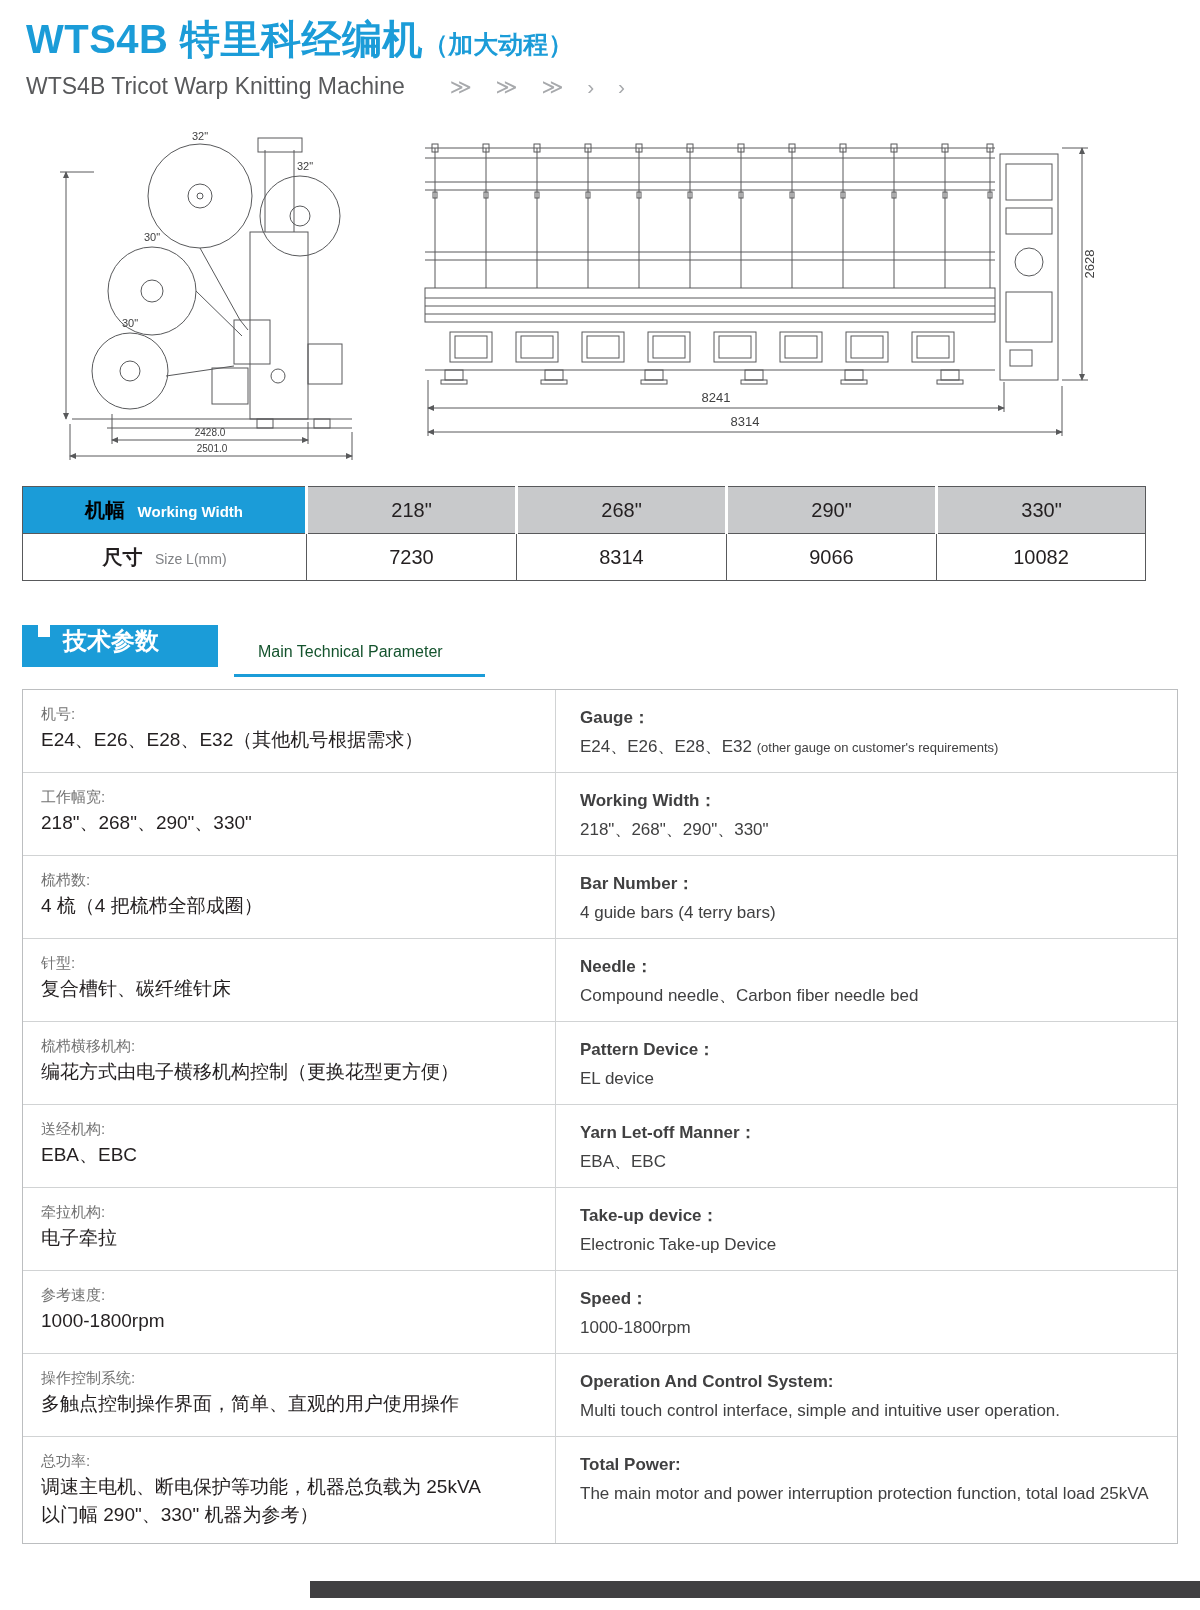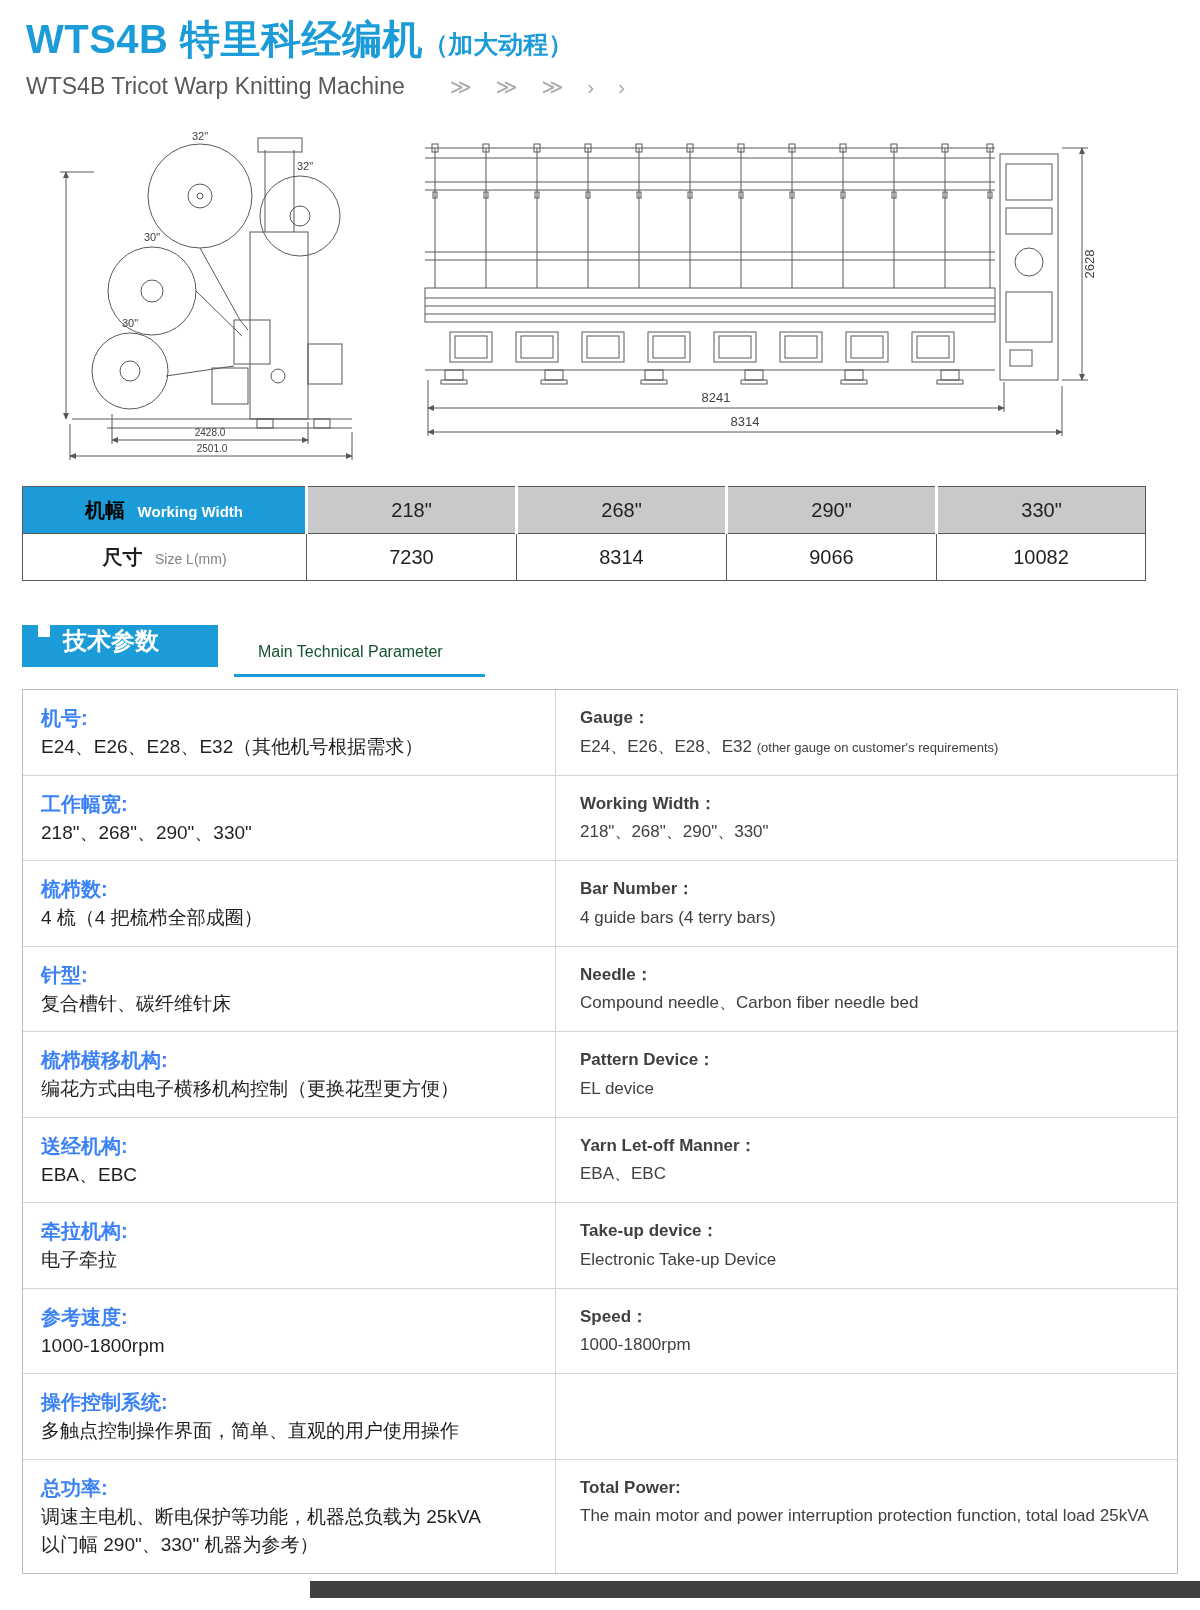--- a/index.html
+++ b/index.html
@@ -38,21 +38,21 @@
   .badge{background:#1b9cd8;color:#fff;width:196px;height:42px;display:flex;align-items:flex-start;gap:13px;padding-left:16px;font-size:24px;font-weight:bold;box-sizing:border-box;}
   .badge-sq{width:12px;height:12px;background:#fff;display:inline-block;flex:0 0 auto;}
   .sec-title{color:#14532d;font-size:16px;margin-left:16px;margin-bottom:-10px;padding:0 42px 13px 24px;border-bottom:3px solid #1b9cd8;}
 
   
   .param-table{margin:22px 0 0 22px;width:1156px;border:1px solid #bcbec0;box-sizing:border-box;}
   .p-row{display:flex;border-bottom:1px solid #d1d3d4;}
   .p-row:last-child{border-bottom:none;}
   .p-left{width:533px;box-sizing:border-box;padding:13px 20px 13px 18px;border-right:1px solid #d1d3d4;}
   .p-right{flex:1;box-sizing:border-box;padding:15px 20px 13px 24px;}
-  .p-cn-label{font-size:20px;font-weight:bold;color:#3b82f6;line-height:1.5;}
+  .p-cn-label{font-size:15px;font-weight:normal;color:#737373;line-height:1.5;}
   .p-cn-value{font-size:19px;color:#231f20;line-height:1.5;}
   .p-en-label{font-size:17px;font-weight:bold;color:#404041;line-height:1.5;margin-bottom:3px;}
   .p-en-value{font-size:17px;color:#404041;line-height:1.5;}
   .p-en-value .small{font-size:13px;}
 
   .footer-bar{position:absolute;left:310px;right:0;bottom:12px;height:17px;background:#414042;}
 </style>
 </head>
 <body>
 
@@ -323,20 +323,24 @@
         <div class="p-en-label">Speed：</div>
         <div class="p-en-value"><span>1000-1800rpm</span></div>
       </div>
     </div>
 
     <div class="p-row">
       <div class="p-left">
         <div class="p-cn-label">操作控制系统:</div>
         <div class="p-cn-value">多触点控制操作界面，简单、直观的用户使用操作</div>
       </div>
+      <div class="p-right">
+        <div class="p-en-label">Operation And Control System:</div>
+        <div class="p-en-value"><span>Multi touch control interface, simple and intuitive user operation.</span></div>
+      </div>
     </div>
 
     <div class="p-row">
       <div class="p-left">
         <div class="p-cn-label">总功率:</div>
         <div class="p-cn-value">调速主电机、断电保护等功能，机器总负载为 25kVA</div>
         <div class="p-cn-value">以门幅 290"、330" 机器为参考）</div>
       </div>
       <div class="p-right">
         <div class="p-en-label">Total Power:</div>

